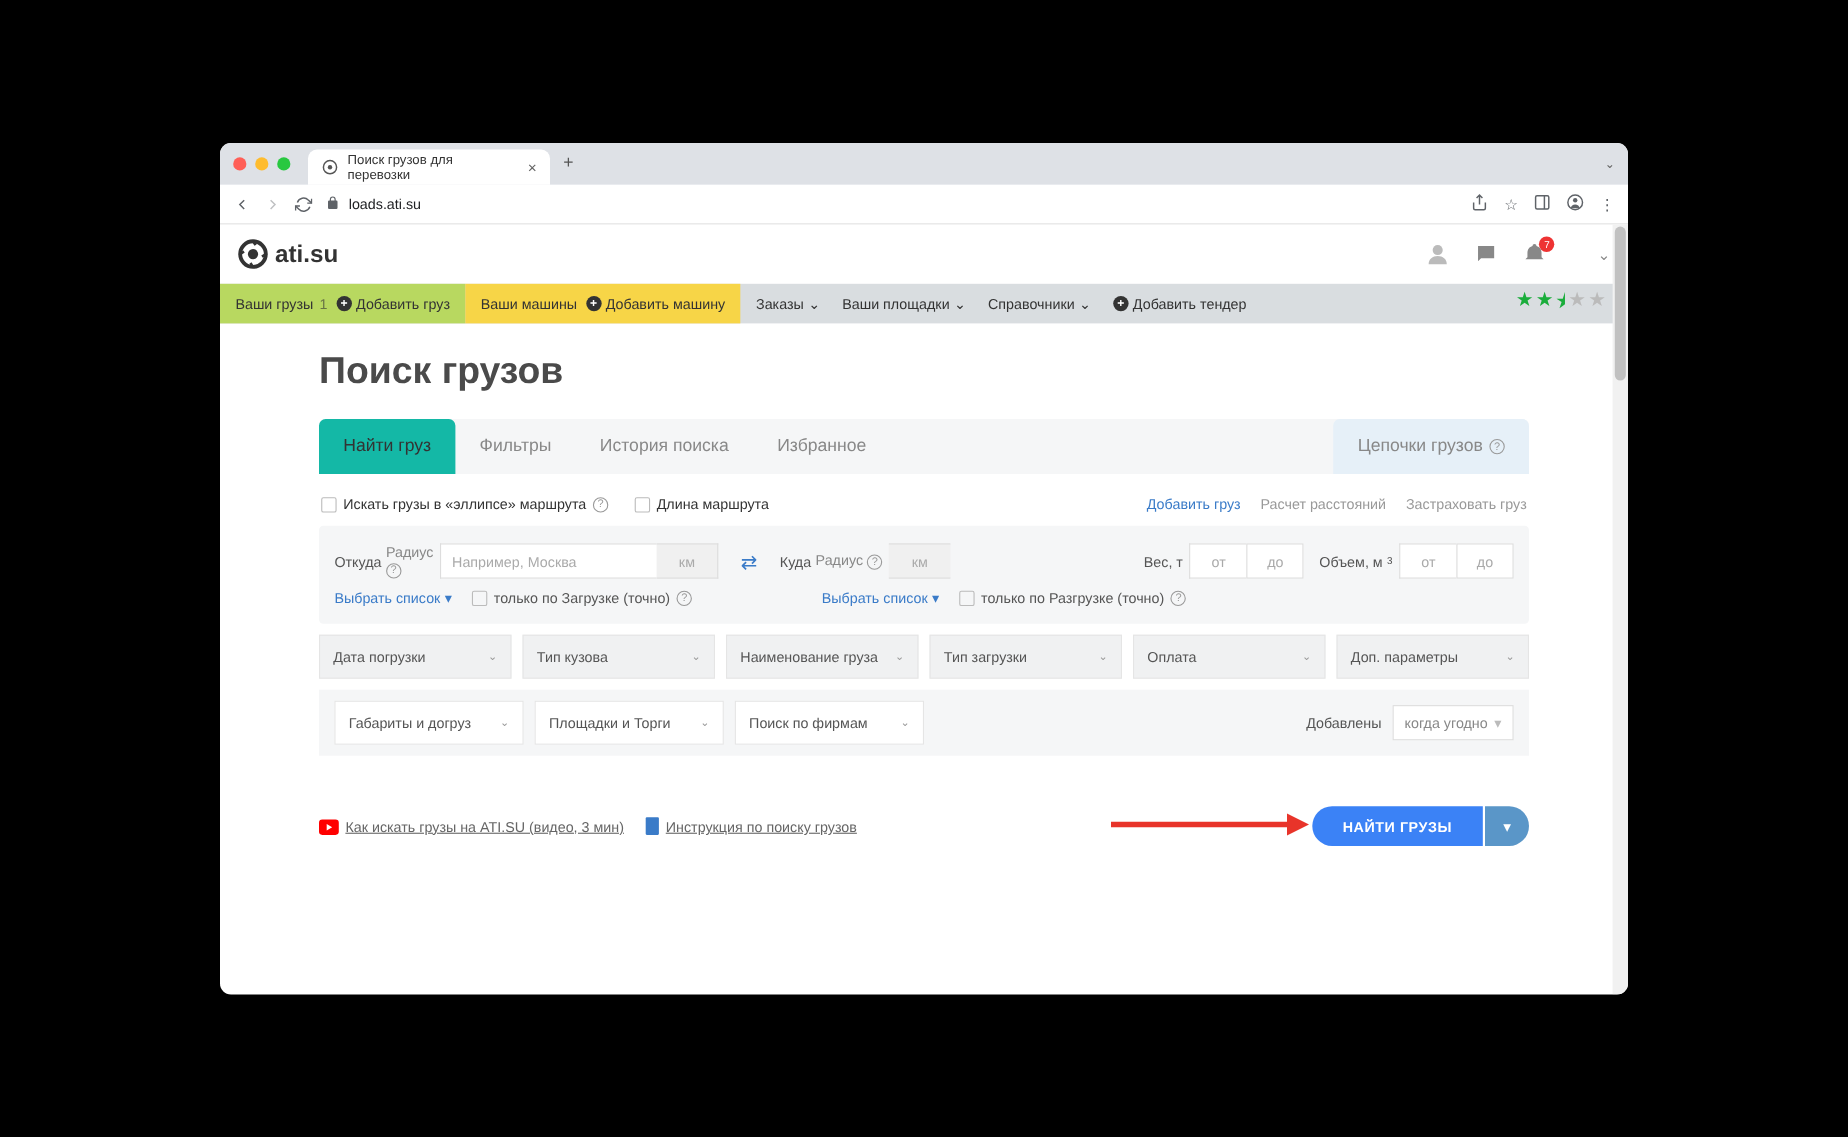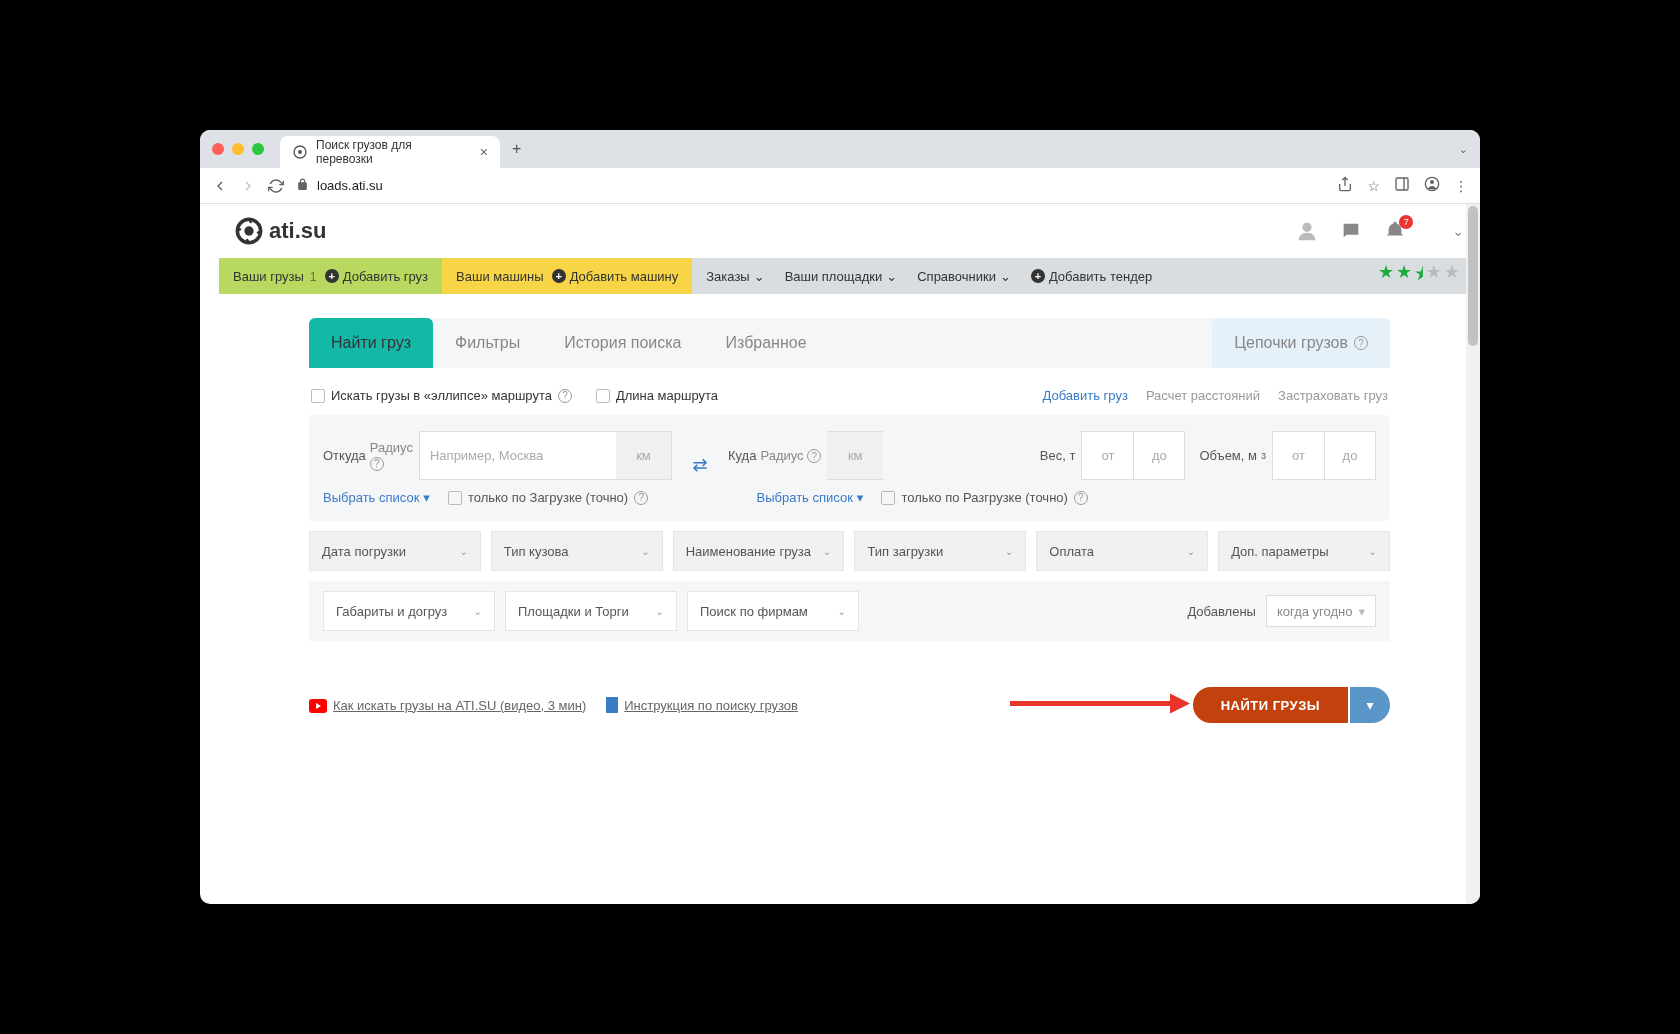--- a/index.html
+++ b/index.html
@@ -11,21 +11,21 @@
 .dot.r { background:#ff5f57; } .dot.y { background:#febc2e; } .dot.g { background:#28c840; }
 .tab { background: #fff; border-radius: 8px 8px 0 0; padding: 8px 12px; display: flex; align-items: center; gap: 8px; font-size: 12px; color: #333; height: 32px; margin-top: 6px; max-width: 220px; }
 .tab .favicon { width: 16px; height: 16px; display:flex; align-items:center; justify-content:center; }
 .tab .close { color: #666; font-size: 14px; cursor: pointer; }
 .newtab { color: #555; font-size: 16px; cursor: pointer; margin-left: 4px; }
 .urlbar { height: 36px; background: #fff; border-bottom: 1px solid #e2e2e2; display: flex; align-items: center; padding: 0 12px; gap: 12px; }
 .navbtn { color: #5f6368; cursor: pointer; display:flex; }
 .addr { flex: 1; display: flex; align-items: center; gap: 8px; color: #202124; font-size: 13px; }
 .addr .lock { color: #5f6368; }
 .urlicons { display: flex; gap: 14px; color: #5f6368; align-items: center; }
-.content { height: calc(100% - 74px); overflow: auto; position: relative; padding-left: 19px; }
+.content { height: calc(100% - 74px); overflow: auto; position: relative; }
 .scrolltrack { position: absolute; right: 0; top: 0; width: 14px; height: 100%; background: #f1f1f1; }
 .scrollthumb { position: absolute; right: 2px; top: 2px; width: 10px; height: 140px; background: #c1c1c1; border-radius: 5px; }
 
 .topheader { height: 54px; display: flex; align-items: center; padding: 0 16px; gap: 18px; border-bottom: 0; }
 .logo { display: flex; align-items: center; gap: 6px; font-weight: 700; font-size: 22px; color: #333; }
 .logo svg { width: 28px; height: 28px; }
 .mainnav { display: flex; gap: 18px; font-size: 14px; color: #555; }
 .mainnav span { cursor: pointer; }
 .headerright { margin-left: auto; display: flex; gap: 22px; align-items: center; color: #888; }
 .headericon { width: 22px; height: 22px; position: relative; cursor: pointer; display:flex; align-items:center; justify-content:center; }
@@ -60,21 +60,21 @@
 .chk .box { width: 14px; height: 14px; border: 1px solid #bbb; border-radius: 2px; }
 .rightlinks { margin-left: auto; display: flex; gap: 18px; font-size: 13px; }
 .rightlinks .link { color: #3a7bc8; cursor: pointer; }
 .rightlinks .gray { color: #999; cursor: pointer; }
 
 .searchrow { background: #f5f6f7; padding: 16px 14px; border-radius: 4px; }
 .srtop { display: flex; gap: 14px; align-items: flex-end; }
 .field { display: flex; flex-direction: row; gap: 6px; }
 .flabel { font-size: 13px; color: #555; display: flex; align-items: center; gap: 4px; }
 .flabel .sub { margin-left: auto; color: #888; }
-.inp { height: 49px; border: 1px solid #ddd; background: #fff; padding: 0 10px; font-size: 13px; color: #333; }
+.inp { height: 32px; border: 1px solid #ddd; background: #fff; padding: 0 10px; font-size: 13px; color: #333; }
 .inp::placeholder { color: #aaa; }
 .inp.km { width: 56px; background: #f0f0f0; border-left: 0; color: #888; text-align:center; }
 .inpgroup { display: flex; }
 .inpgroup .inp:first-child { border-right: 0; }
 .swap { width: 28px; display: flex; align-items: center; justify-content: center; color: #3a7bc8; margin-bottom: 4px; font-size: 18px; cursor: pointer; }
 .pair { display: flex; }
 .pair .inp { width: 52px; text-align:center; }
 .pair .inp:first-child { border-right: 0; }
 
 .srbot { display: flex; gap: 14px; margin-top: 10px; font-size: 13px; }
@@ -92,21 +92,21 @@
 .anytime { height: 32px; border: 1px solid #ddd; background: #fff; padding: 0 10px; display: flex; align-items: center; gap: 6px; color: #888; cursor: pointer; }
 
 .bottomrow { display: flex; align-items: center; margin-top: 30px; gap: 20px; position: relative; }
 .helplink { font-size: 13px; color: #666; text-decoration: underline; cursor: pointer; display: flex; align-items: flex-end; gap: 6px; }
 .yt { width: 18px; height: 14px; background: #f00; border-radius: 3px; display: flex; align-items: center; justify-content: center; }
 .yt::after { content: ""; border-left: 5px solid #fff; border-top: 3px solid transparent; border-bottom: 3px solid transparent; }
 .doc { width: 12px; height: 16px; background: #3a7bc8; border-radius: 1px; position: relative; }
 .arrow { position: absolute; right: 200px; top: 50%; transform: translateY(-50%); }
 .arrow svg { width: 180px; height: 24px; }
 .searchbtn { margin-left: auto; display: flex; }
-.sbmain { background: #c2410c; color: #fff; padding: 0 28px; height: 36px; border-radius: 18px 0 0 18px; display: flex; align-items: center; font-size: 13px; font-weight: 600; letter-spacing: 0.5px; cursor: pointer; }
+.sbmain { background: #3b82f6; color: #fff; padding: 0 28px; height: 36px; border-radius: 18px 0 0 18px; display: flex; align-items: center; font-size: 13px; font-weight: 600; letter-spacing: 0.5px; cursor: pointer; }
 .sbdd { background: #5a96c8; color: #fff; width: 40px; height: 36px; border-radius: 0 18px 18px 0; display: flex; align-items: center; justify-content: center; margin-left: 2px; cursor: pointer; }
 
 .newsarea { display: flex; gap: 24px; margin-top: 48px; }
 .placeholder { flex: 1; height: 40px; background: #f2f2f2; }
 .newstitle { flex: 0 0 auto; width: 360px; font-size: 24px; color: #4a4a4a; font-weight: 500; }
 sup { font-size: 9px; }
 </style>
 </head>
 <body>
 
@@ -236,20 +236,21 @@
       <div class="stars">
         <span class="star">★</span>
         <span class="star">★</span>
         <span class="star half">⯨</span>
         <span class="star off">★</span>
         <span class="star off">★</span>
       </div>
     </div>
 
     <div class="page">
+      <h1>Поиск грузов</h1>
 
       <div class="tabsrow">
         <div class="stab active">Найти груз</div>
         <div class="stab">Фильтры</div>
         <div class="stab">История поиска</div>
         <div class="stab">Избранное</div>
         <div class="stab right">
             <span>Цепочки грузов</span>
             <span class="help">?</span>
           </div>

